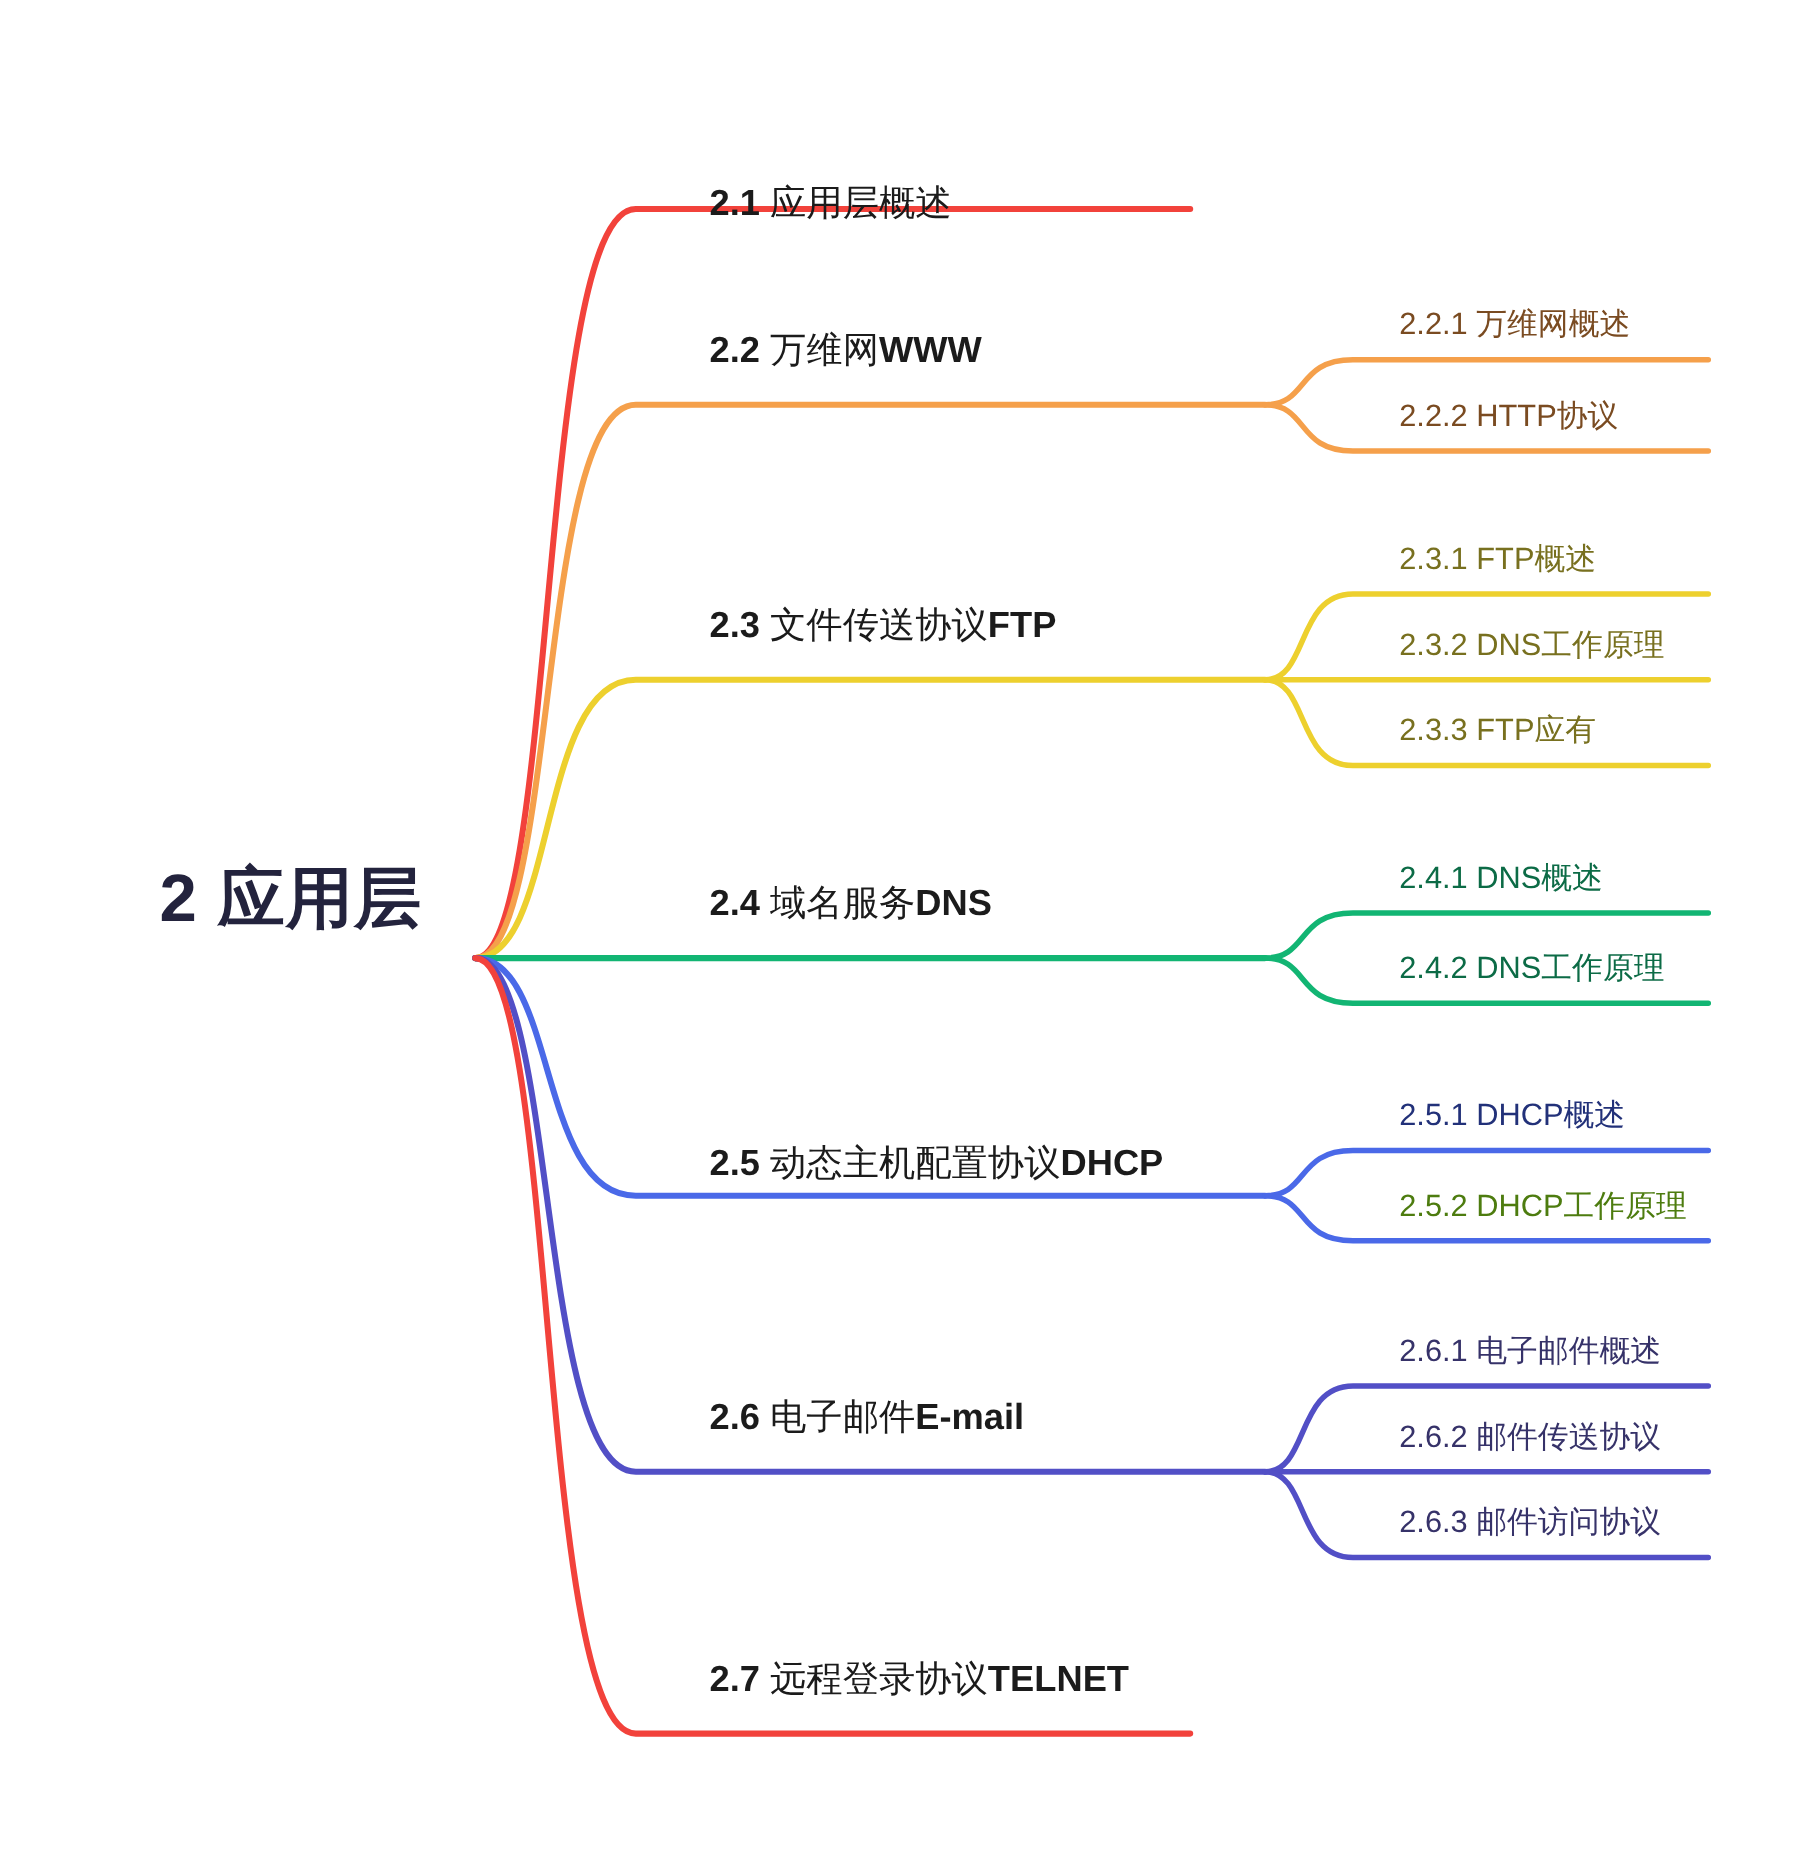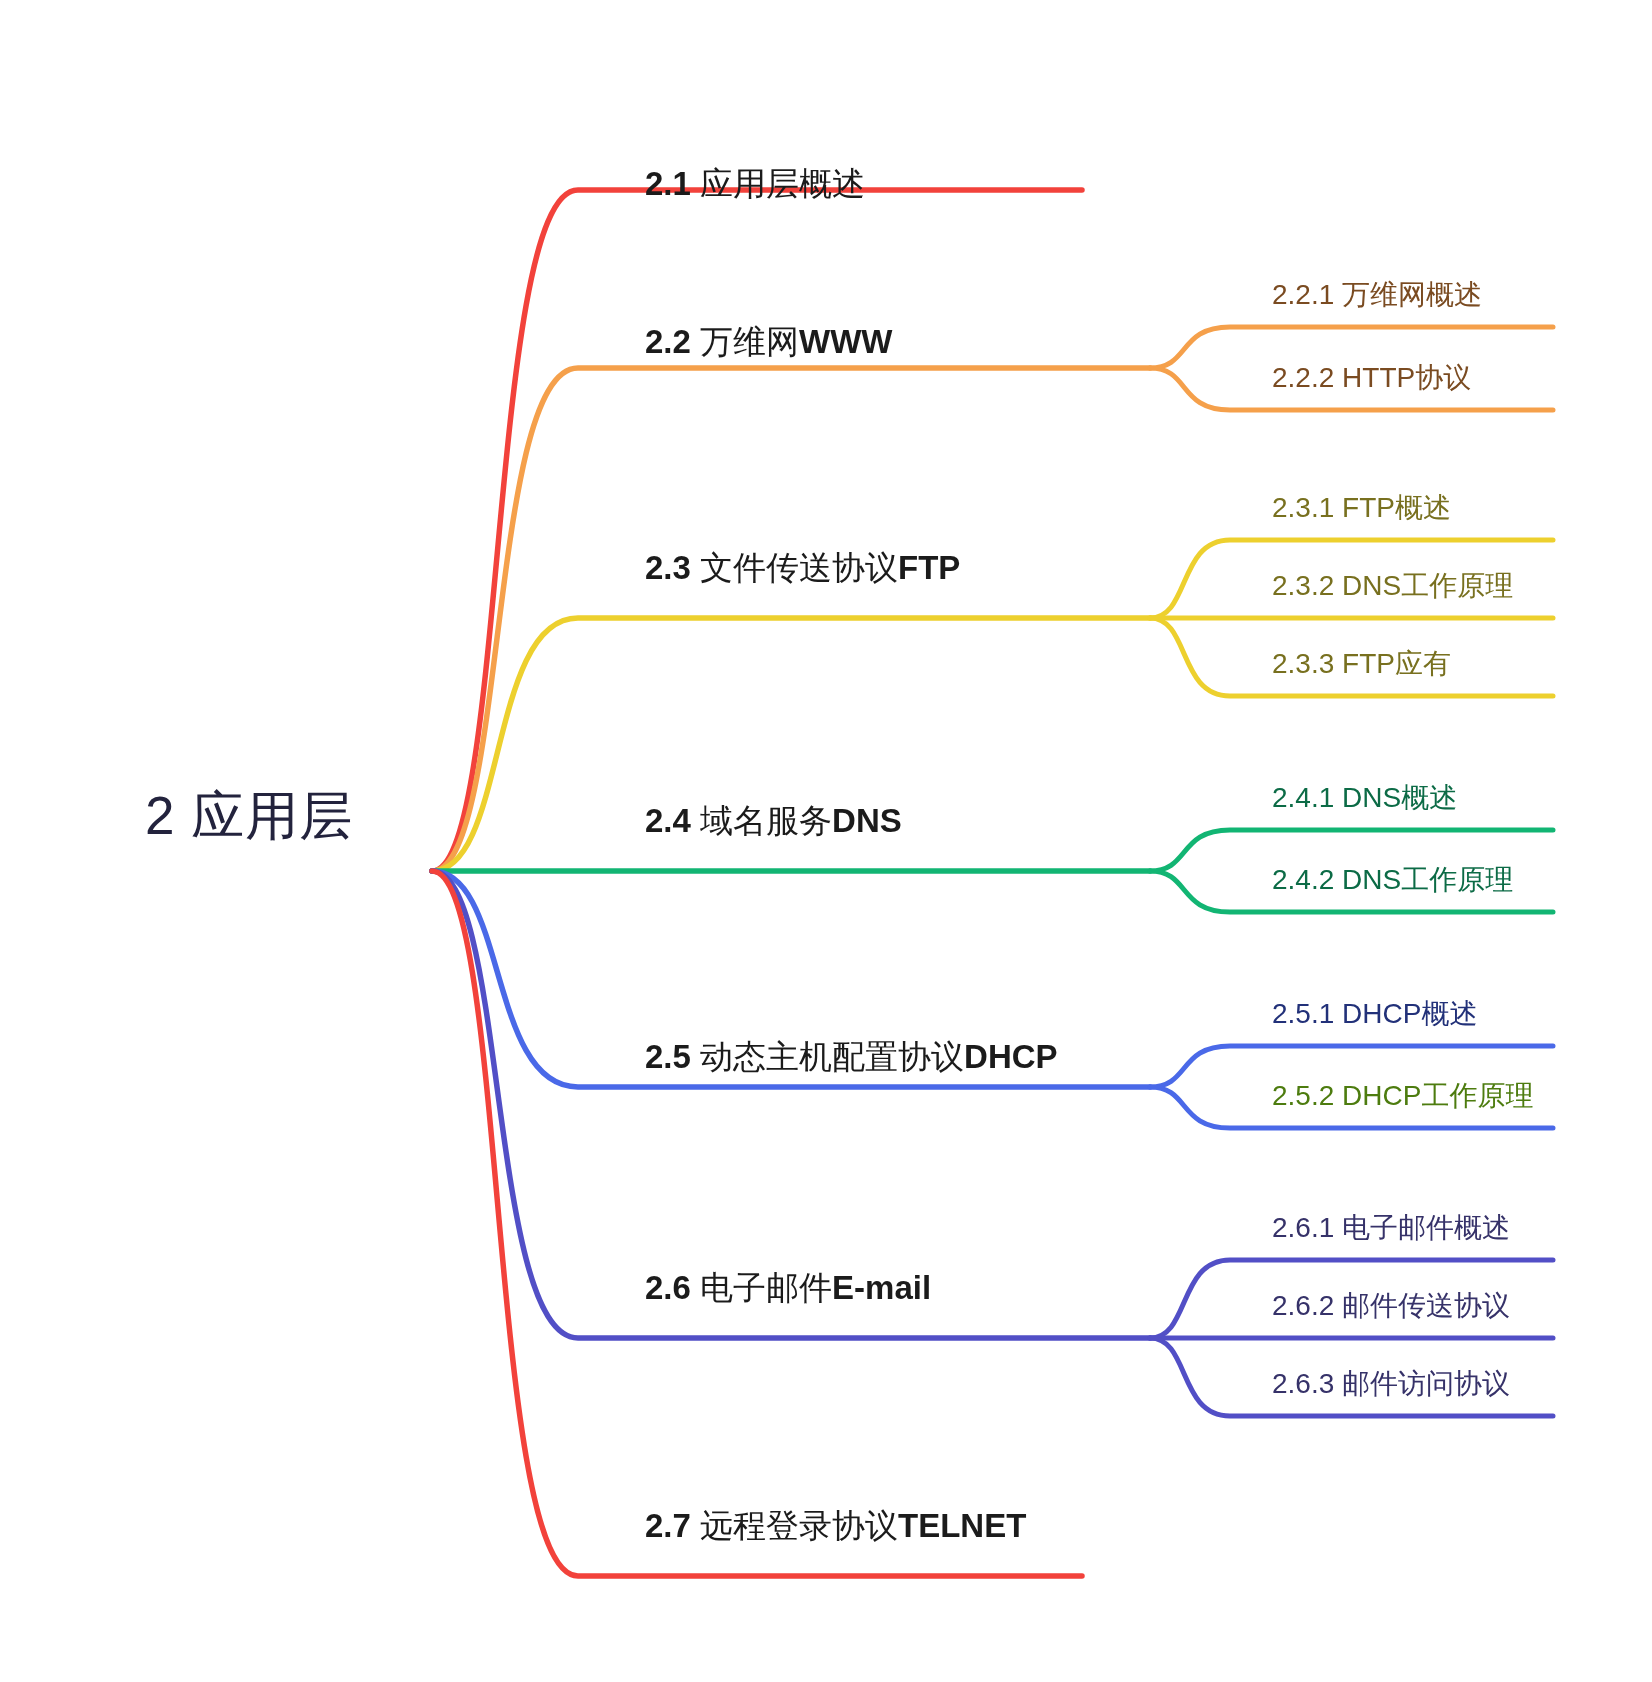--- a/index.html
+++ b/index.html
@@ -20,23 +20,23 @@
   #lines {
     position: absolute;
     left: 0; top: 0;
     width: 1652px;
     height: 1682px;
   }
   .root-label {
     position: absolute;
     left: 145px;
     top: 783px;
-    font-size: 53px;
+    font-size: 61px;
     line-height: 66px;
-    font-weight: 400;
+    font-weight: 700;
     letter-spacing: 1px;
     white-space: nowrap;
     cursor: default;
   }
   .main-label {
     position: absolute;
     font-size: 33px;
     line-height: 44px;
     color: #1b1b1b;
     white-space: nowrap;
@@ -74,21 +74,21 @@
       <path d="M1150,1087 C1190,1087 1178,1128 1230,1128 L1553,1128" fill="none" stroke="#4a69e8" stroke-width="5" stroke-linecap="round"></path>
       <path d="M432,871 C507,871 488,1338 578,1338 L1150,1338" fill="none" stroke="#524fc6" stroke-width="5.5" stroke-linecap="round"></path>
       <path d="M1150,1338 C1190,1338 1178,1260 1230,1260 L1553,1260" fill="none" stroke="#524fc6" stroke-width="5" stroke-linecap="round"></path>
       <path d="M1150,1338 L1553,1338" fill="none" stroke="#524fc6" stroke-width="5" stroke-linecap="round"></path>
       <path d="M1150,1338 C1190,1338 1178,1416 1230,1416 L1553,1416" fill="none" stroke="#524fc6" stroke-width="5" stroke-linecap="round"></path>
       <path d="M432,871 C507,871 488,1576 578,1576 L1082,1576" fill="none" stroke="#f2423b" stroke-width="5.5" stroke-linecap="round"></path>
     </svg>
   <div class="root-label" style="color: rgb(35, 35, 61);">2 应用层</div>
 
 <div class="main-label" style="left: 645px; top: 118px; margin-top: 44px;"><span class="num">2.1</span><span class="mid"> 应用层概述</span><span class="suffix"></span></div>
-    <div class="main-label" style="left: 645px; top: 296px; margin-top: 24px;"><span class="num">2.2</span><span class="mid"> 万维网</span><span class="suffix">WWW</span></div>
+    <div class="main-label" style="left: 645px; top: 296px;"><span class="num">2.2</span><span class="mid"> 万维网</span><span class="suffix">WWW</span></div>
     <div class="child-label" style="left: 1272px; top: 277px; color: rgb(122, 75, 33);">2.2.1 万维网概述</div>
     <div class="child-label" style="left: 1272px; top: 360px; color: rgb(122, 75, 33);">2.2.2 HTTP协议</div>
     <div class="main-label" style="left: 645px; top: 546px;"><span class="num">2.3</span><span class="mid"> 文件传送协议</span><span class="suffix">FTP</span></div>
     <div class="child-label" style="left: 1272px; top: 490px; color: rgb(120, 112, 31);">2.3.1 FTP概述</div>
     <div class="child-label" style="left: 1272px; top: 568px; color: rgb(120, 112, 31);">2.3.2 DNS工作原理</div>
     <div class="child-label" style="left: 1272px; top: 646px; color: rgb(120, 112, 31);">2.3.3 FTP应有</div>
     <div class="main-label" style="left: 645px; top: 799px;"><span class="num">2.4</span><span class="mid"> 域名服务</span><span class="suffix">DNS</span></div>
     <div class="child-label" style="left: 1272px; top: 780px; color: rgb(12, 107, 70);">2.4.1 DNS概述</div>
     <div class="child-label" style="left: 1272px; top: 862px; color: rgb(12, 107, 70);">2.4.2 DNS工作原理</div>
     <div class="main-label" style="left: 645px; top: 1015px; margin-top: 20px;"><span class="num">2.5</span><span class="mid"> 动态主机配置协议</span><span class="suffix">DHCP</span></div>

